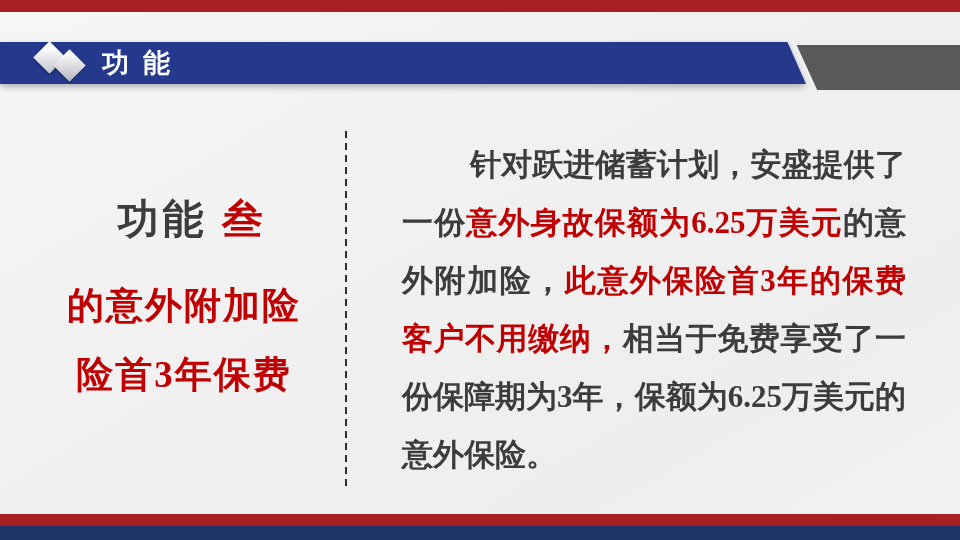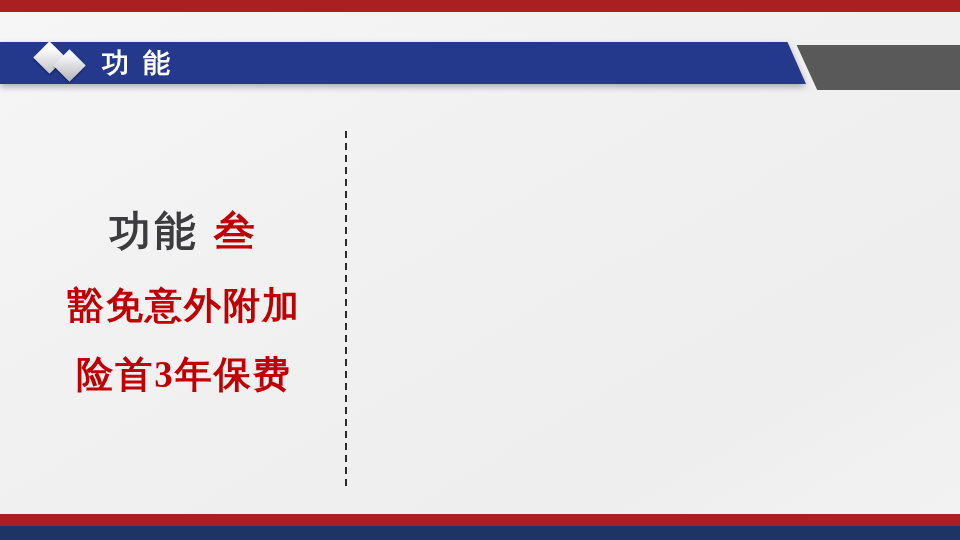--- a/index.html
+++ b/index.html
@@ -27,21 +27,21 @@
   .diamonds{position:relative;width:62px;height:40px;margin-left:30px;display:inline-block;}
   .diamonds i{position:absolute;width:23px;height:23px;transform:rotate(45deg);display:block;}
   .diamonds .d1{left:8px;top:3px;background:linear-gradient(135deg,#ffffff 20%,#c2c2c8 100%);box-shadow:1px 1px 2px rgba(0,0,0,.35);}
   .diamonds .d2{left:28px;top:11px;background:linear-gradient(135deg,#fbfbfc 15%,#b3b3ba 100%);box-shadow:1px 1px 2px rgba(0,0,0,.35);}
   .hdr-title{
     color:#ffffff;font-size:27px;font-weight:bold;letter-spacing:14px;
     font-family:"Liberation Sans","DejaVu Sans",sans-serif;margin-left:10px;white-space:nowrap;
   }
   
   .left-panel{position:absolute;left:28px;top:0;width:312px;text-align:center;font-weight:bold;}
-  .lp1{position:absolute;left:0;top:192px;width:100%;font-size:41px;letter-spacing:4px;white-space:nowrap;margin-top:12px;}
+  .lp1{position:absolute;left:8px;top:192px;width:100%;font-size:41px;letter-spacing:4px;white-space:nowrap;}
   .lp2{position:absolute;left:0;top:281px;width:100%;font-size:37px;letter-spacing:2px;white-space:nowrap;}
   .lp3{position:absolute;left:0;top:350px;width:100%;font-size:37px;letter-spacing:2px;white-space:nowrap;}
   
   .divider{
     position:absolute;left:345px;top:131px;width:2px;height:360px;
     background:repeating-linear-gradient(to bottom,#2c2c30 0px,#2c2c30 7px,transparent 7px,transparent 12px);
   }
   
   .para{
     position:absolute;left:402px;top:136px;width:504px;
@@ -66,23 +66,26 @@
       </span>
       <span class="hdr-title">功能</span>
     </div>
   </div>
 
   <div class="left-panel">
     <div class="lp1">
       <span style="color:#3c3c3e">功能</span>
       <span style="color:#c00000">叁</span>
     </div>
-    <div class="lp2" style="color:#c00000">豁免意外附加</div>
+    <div class="lp2" style="color:#c00000">的意外附加险</div>
     <div class="lp3" style="color:#c00000">险首3年保费</div>
   </div>
 
   <div class="divider"></div>
 
+  <div class="para">
+    <span style="color:#3c3c3e">针对跃进储蓄计划，安盛提供了一份</span><span style="color:#c00000">意外身故保额为6.25万美元</span><span style="color:#3c3c3e">的意外附加险，</span><span style="color:#c00000">此意外保险首3年的保费客户不用缴纳，</span><span style="color:#3c3c3e">相当于免费享受了一份保障期为3年，保额为6.25万美元的意外保险。</span>
+  </div>
 
   <div class="bot-red" style="background:#a92023"></div>
   <div class="bot-navy" style="background:#1e3366"></div>
 
 </div>
 
 </body></html>

